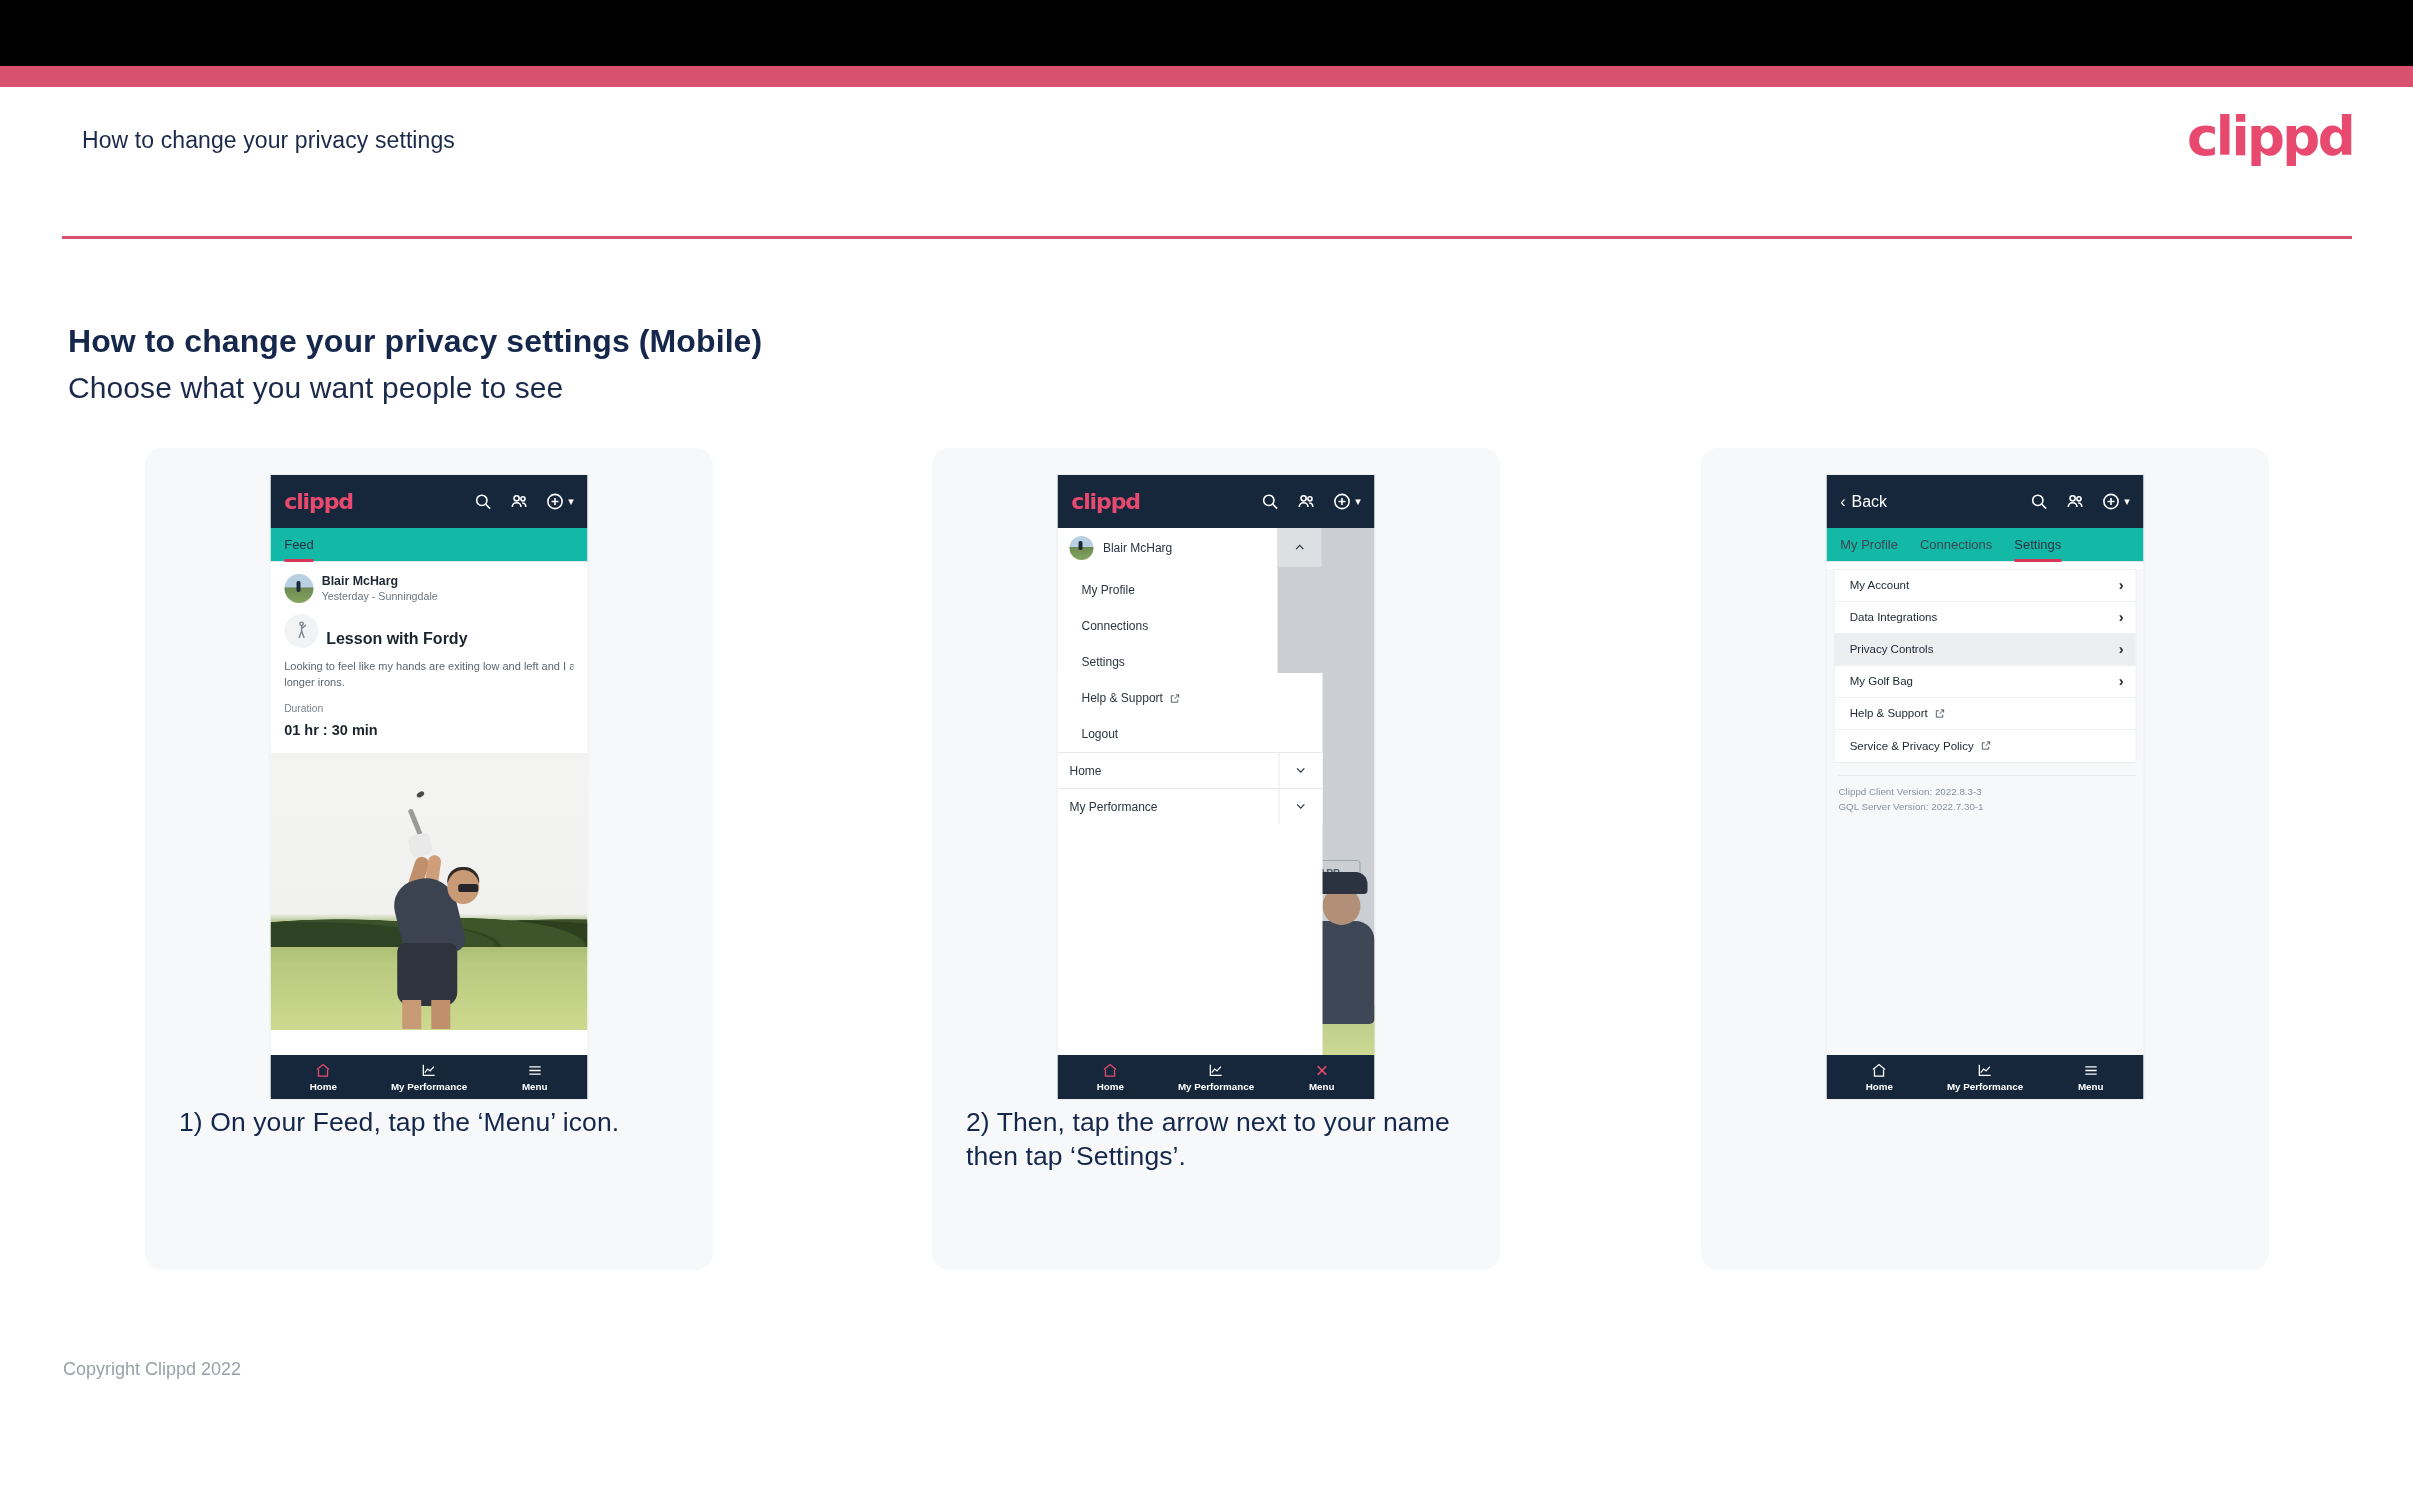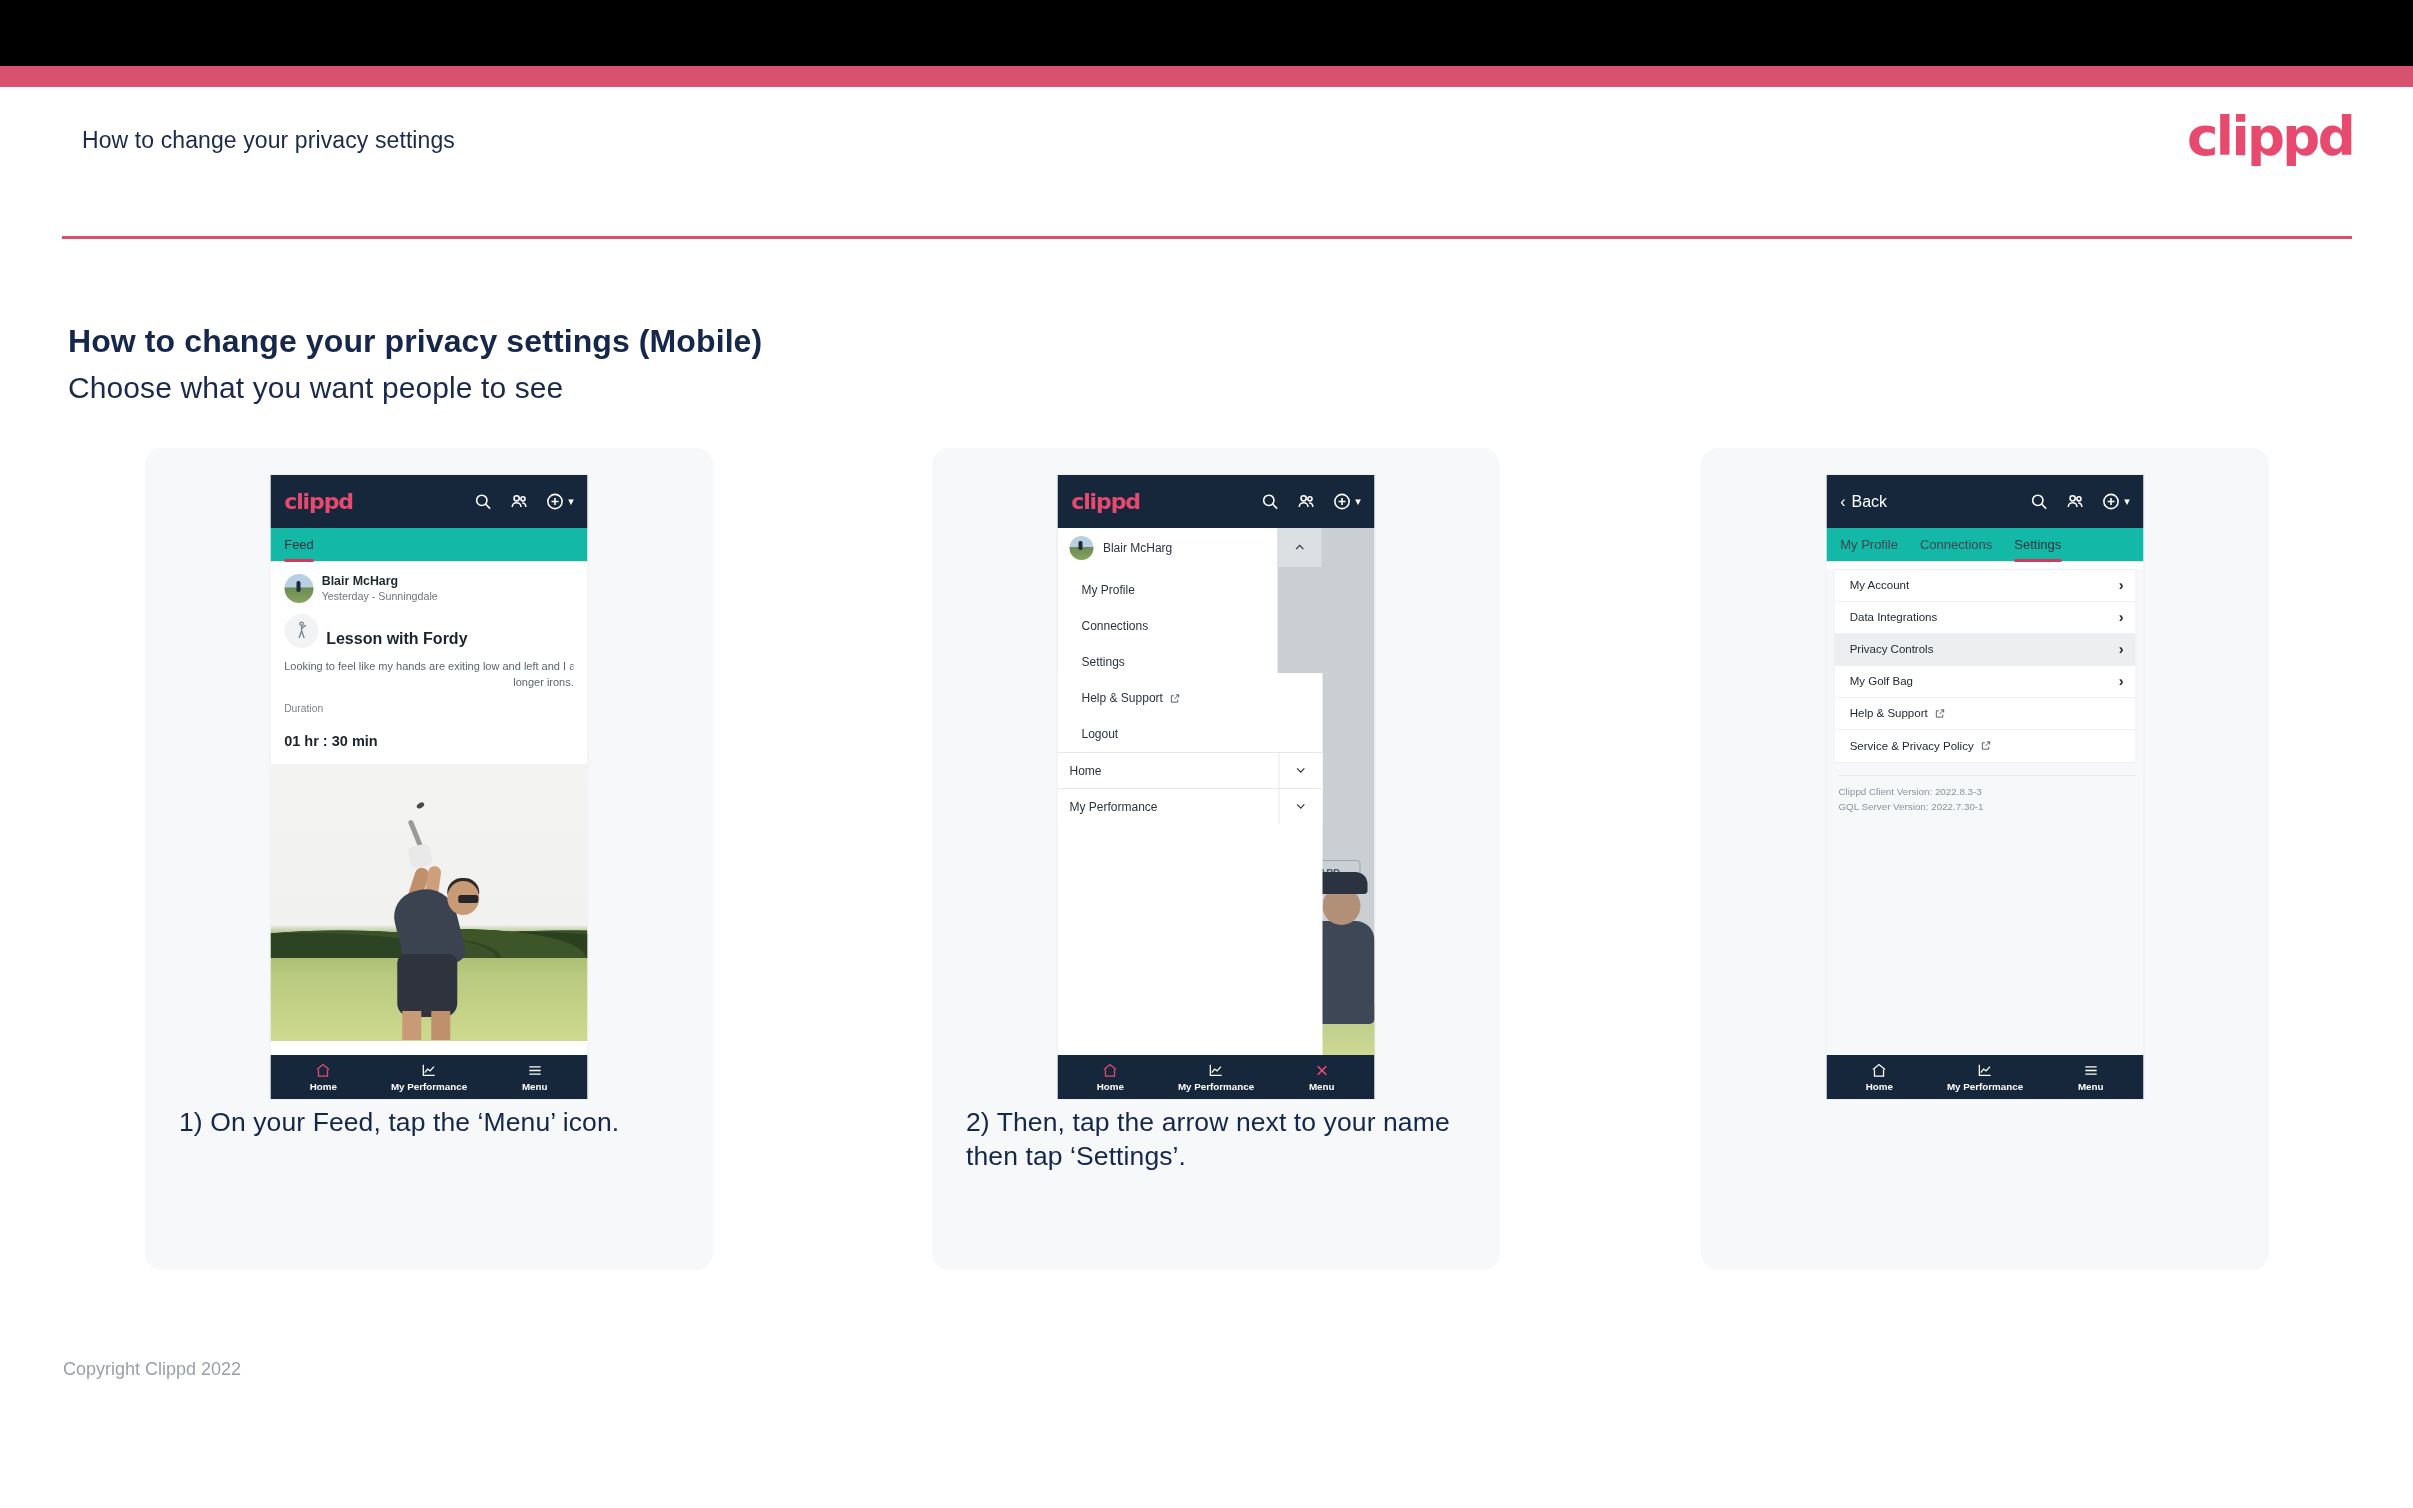--- a/index.html
+++ b/index.html
@@ -118,23 +118,23 @@
     display: flex; align-items: center; justify-content: center;
   }
   .lesson-ic svg { width: 20.5px; height: 20.5px; }
   .lesson-ic svg path, .lesson-ic svg circle, .lesson-ic svg line { stroke:#7b848e; fill:none; stroke-width:1.6; }
   .lesson-title { font-size: 16px; font-weight: 700; color: #1b242e; }
 
   .post-body {
     margin-top: 11px; font-size: 11px; color: #5d666f; line-height: 1.45;
     white-space: nowrap; overflow: hidden;
   }
-  .post-body .l2 { display: block; text-align: right; }
+  .post-body .l2 { display: block; }
   .dur-label { margin-top: 12px; font-size: 10.3px; color: #7b848e; }
-  .dur-value { margin-top: 19px; font-size: 14.5px; font-weight: 700; color: #1b242e; }
+  .dur-value { margin-top: 8px; font-size: 14.5px; font-weight: 700; color: #1b242e; }
 
   
   .photo {
     position: relative; margin-top: 15.4px; height: 277px; width: 100%; overflow: hidden;
     background: linear-gradient(180deg,#f3f3f1 0%,#f1f1ef 58%,#9bb36a 62%,#b9c97f 76%,#cdd98e 100%);
   }
   .photo .trees {
     position:absolute; left:0; right:0; top:54%; height:16%;
     background:
       radial-gradient(ellipse at 8% 100%, #2e4323 0 40%, transparent 41%),

